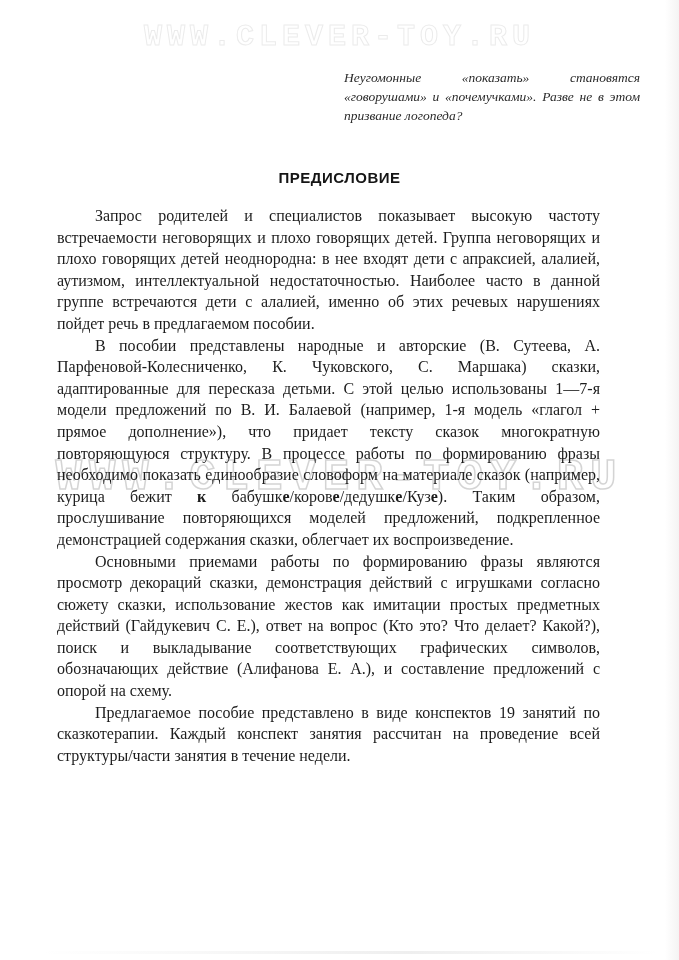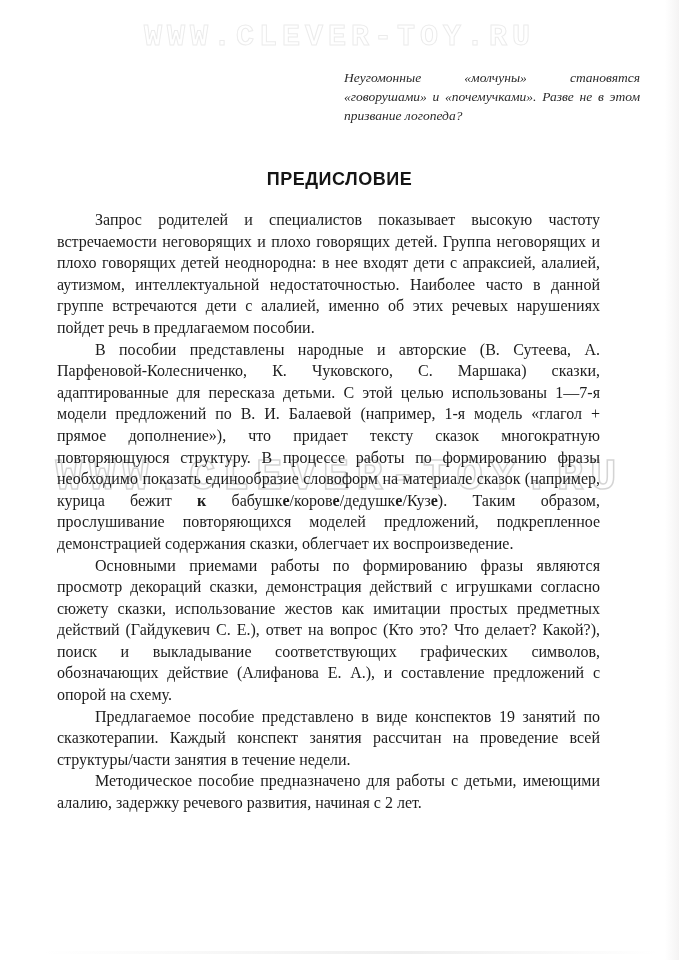--- a/index.html
+++ b/index.html
@@ -71,21 +71,21 @@
     text-align: justify;
     color: #2a2a2a;
   }
   .title {
     position: relative;
     z-index: 1;
     margin: 44px 0 0 0;
     text-align: center;
     font-family: "Liberation Sans", sans-serif;
     font-weight: bold;
-    font-size: 18px;
+    font-size: 15px;
     letter-spacing: 0.5px;
     color: #151515;
   }
   .body-text {
     position: relative;
     z-index: 1;
     margin: 19px 79px 0 57px;
     font-size: 16px;
     line-height: 21.6px;
     text-align: justify;
@@ -98,27 +98,26 @@
     font-weight: bold;
   }
 </style>
 </head>
 <body>
 
 <div class="page">
   <div class="watermark wm-top">WWW.CLEVER-TOY.RU</div>
   <div class="watermark wm-mid">WWW.CLEVER-TOY.RU</div>
 
-  <div class="epigraph">Неугомонные «молчуны» становятся «говорушами» и «почемучками». Разве не в этом призвание логопеда?</div>
+  <div class="epigraph">Неугомонные «показать» становятся «говорушами» и «почемучками». Разве не в этом призвание логопеда?</div>
 
   <h1 class="title">ПРЕДИСЛОВИЕ</h1>
 
   <div class="body-text" id="paragraphs">
       <p><span>Запрос родителей и специалистов показывает высокую частоту встречаемости неговорящих и плохо говорящих детей. Группа неговорящих и плохо говорящих детей неоднородна: в нее входят дети с апраксией, алалией, аутизмом, интеллектуальной недостаточностью. Наиболее часто в данной группе встречаются дети с алалией, именно об этих речевых нарушениях пойдет речь в предлагаемом пособии.</span></p>
       <p><span>В пособии представлены народные и авторские (В. Сутеева, А. Парфеновой-Колесниченко, К. Чуковского, С. Маршака) сказки, адаптированные для пересказа детьми. С этой целью использованы 1—7-я модели предложений по В. И. Балаевой (например, 1-я модель «глагол + прямое дополнение»), что придает тексту сказок многократную повторяющуюся структуру. В процессе работы по формированию фразы необходимо показать единообразие словоформ на материале сказок (например, курица бежит </span><b>к</b><span> бабушк</span><b>е</b><span>/коров</span><b>е</b><span>/дедушк</span><b>е</b><span>/Куз</span><b>е</b><span>). Таким образом, прослушивание повторяющихся моделей предложений, подкрепленное демонстрацией содержания сказки, облегчает их воспроизведение.</span></p>
       <p><span>Основными приемами работы по формированию фразы являются просмотр декораций сказки, демонстрация действий с игрушками согласно сюжету сказки, использование жестов как имитации простых предметных действий (Гайдукевич С. Е.), ответ на вопрос (Кто это? Что делает? Какой?), поиск и выкладывание соответствующих графических символов, обозначающих действие (Алифанова Е. А.), и составление предложений с опорой на схему.</span></p>
       <p><span>Предлагаемое пособие представлено в виде конспектов 19 занятий по сказкотерапии. Каждый конспект занятия рассчитан на проведение всей структуры/части занятия в течение недели.</span></p>
-      <p><span>Методическое пособие предназначено для работы с детьми, имеющими алалию, задержку речевого развития, начиная с 2 лет.</span></p>
     </div>
 
   <div class="scan-edge-right"></div>
   <div class="scan-edge-bottom"></div>
 </div>
 
 </body></html>

